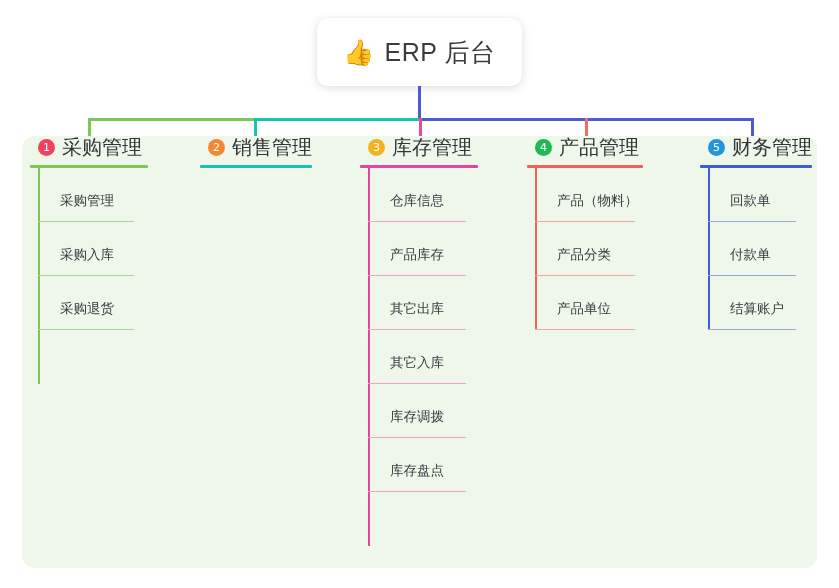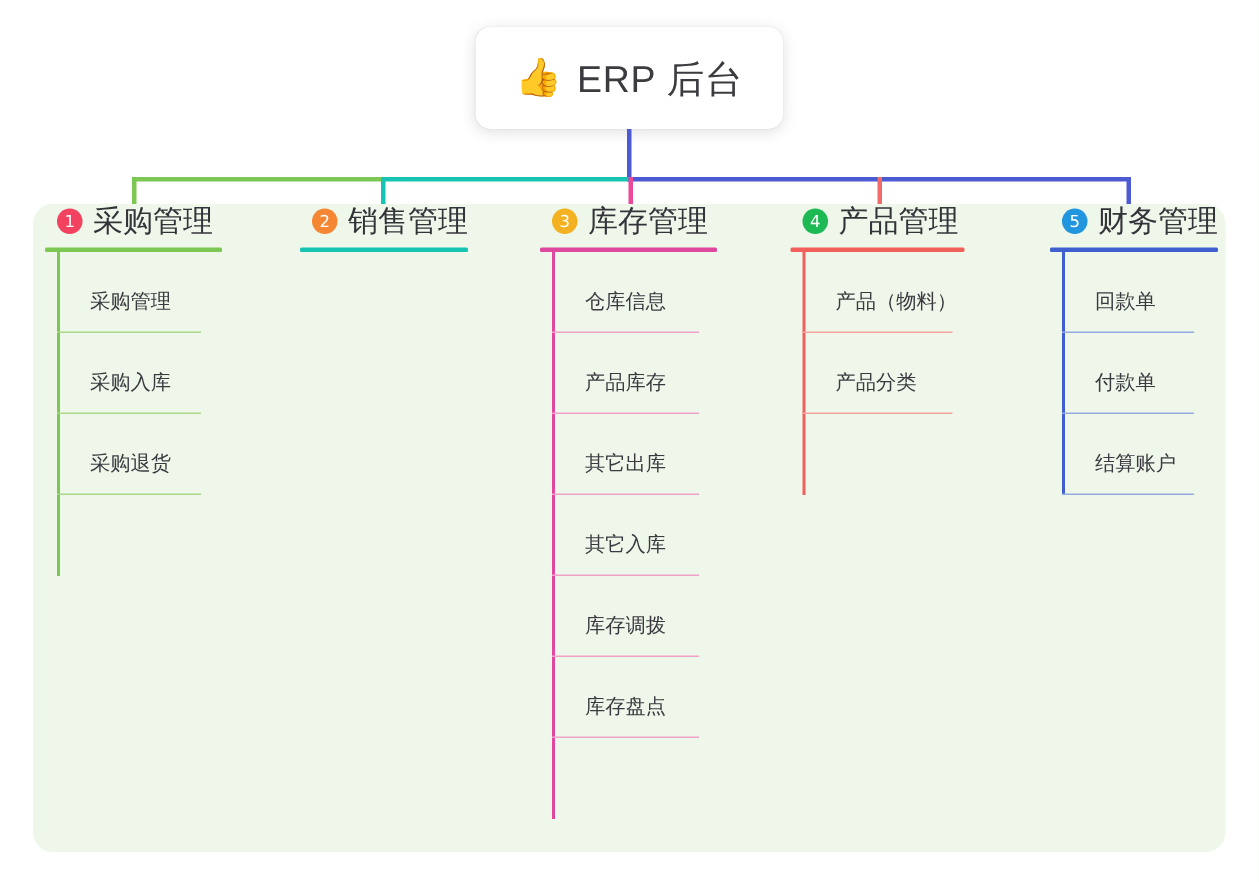--- a/index.html
+++ b/index.html
@@ -219,20 +219,24 @@
         <div class="items">
           <div class="spine" style="background: rgb(242, 96, 92); height: 162px;"></div>
           <div class="item">
             <span class="item-label">产品（物料）</span>
             <div class="item-rule" style="width: 100px; background: rgb(246, 163, 160);"></div>
           </div>
           <div class="item">
             <span class="item-label">产品分类</span>
             <div class="item-rule" style="width: 100px; background: rgb(246, 163, 160);"></div>
           </div>
+          <div class="item">
+            <span class="item-label">产品单位</span>
+            <div class="item-rule" style="width: 100px; background: rgb(246, 163, 160);"></div>
+          </div>
         </div>
       </div>
       <div class="column" style="left: 678px;">
         <div class="col-header">
           <span class="badge" style="background: rgb(33, 150, 222);">5</span>
           <span class="col-title">财务管理</span>
         </div>
         <div class="col-rule" style="width: 112px; background: rgb(63, 95, 208);"></div>
         <div class="items">
           <div class="spine" style="background: rgb(63, 95, 208); height: 162px;"></div>

